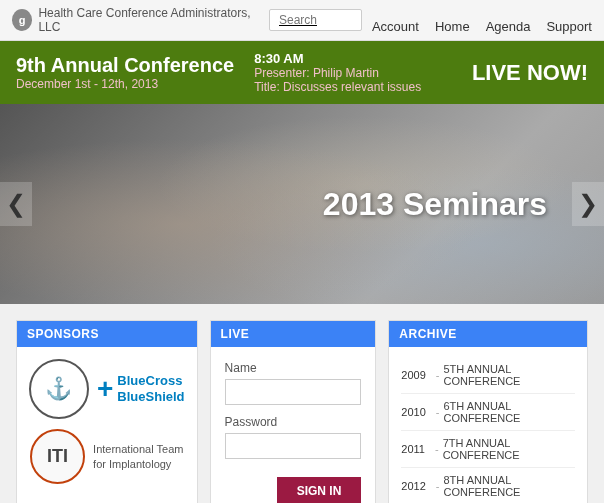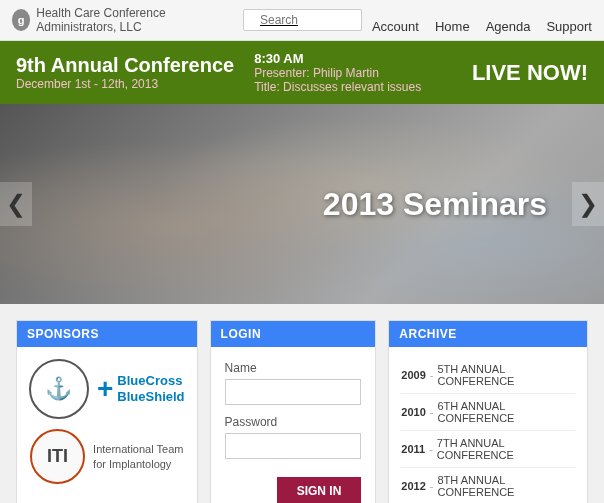--- a/index.html
+++ b/index.html
@@ -24,23 +24,23 @@
     }
     .logo-circle {
       width: 22px; height: 22px;
       border-radius: 50%;
       background: #888;
       display: flex; align-items: center; justify-content: center;
       color: white; font-size: 11px; font-weight: bold;
     }
     .top-bar-search input {
       border: 1px solid #ccc;
-      padding: 3px 16px;
-      font-size: 12px;
-      width: 119px;
+      padding: 3px 9px;
+      font-size: 12px;
+      width: 93px;
       border-radius: 2px;
       text-decoration: underline;
     }
     .top-bar-nav {
       display: flex;
       gap: 16px;
       font-size: 13px;
     }
     .top-bar-nav a {
       text-decoration: none;
@@ -260,22 +260,22 @@
     .archive-item {
       font-size: 11px;
       color: #444;
       padding: 6px 0;
       border-bottom: 1px solid #eee;
       display: flex;
       align-items: center;
     }
     .archive-item span.year {
       color: #333;
-      font-weight: bold;
-      margin-right: 4px;
+      font-weight: normal;
+      margin-right: 10px;
     }
     .archive-item span.dash {
       color: #aaa;
       margin-right: 4px;
     }
 
     .clearfix::after { content: ''; display: table; clear: both; }
   </style>
 </head>
 <body>
@@ -348,21 +348,21 @@
           <span>ITI</span>
         </div>
         <div class="iti-text">
           <div>International Team<br>for Implantology</div>
         </div>
       </div>
     </div>
   </div>
 
   <div class="login">
-    <div class="section-header">LOGIN</div>
+    <div class="section-header">LIVE</div>
     <div class="login-body clearfix">
       <div class="form-group">
         <label>Name</label>
         <input type="text" style="">
       </div>
       <div class="form-group">
         <label>Password</label>
         <input type="password" style="">
       </div>
       <button class="sign-in-btn">SIGN IN</button>

